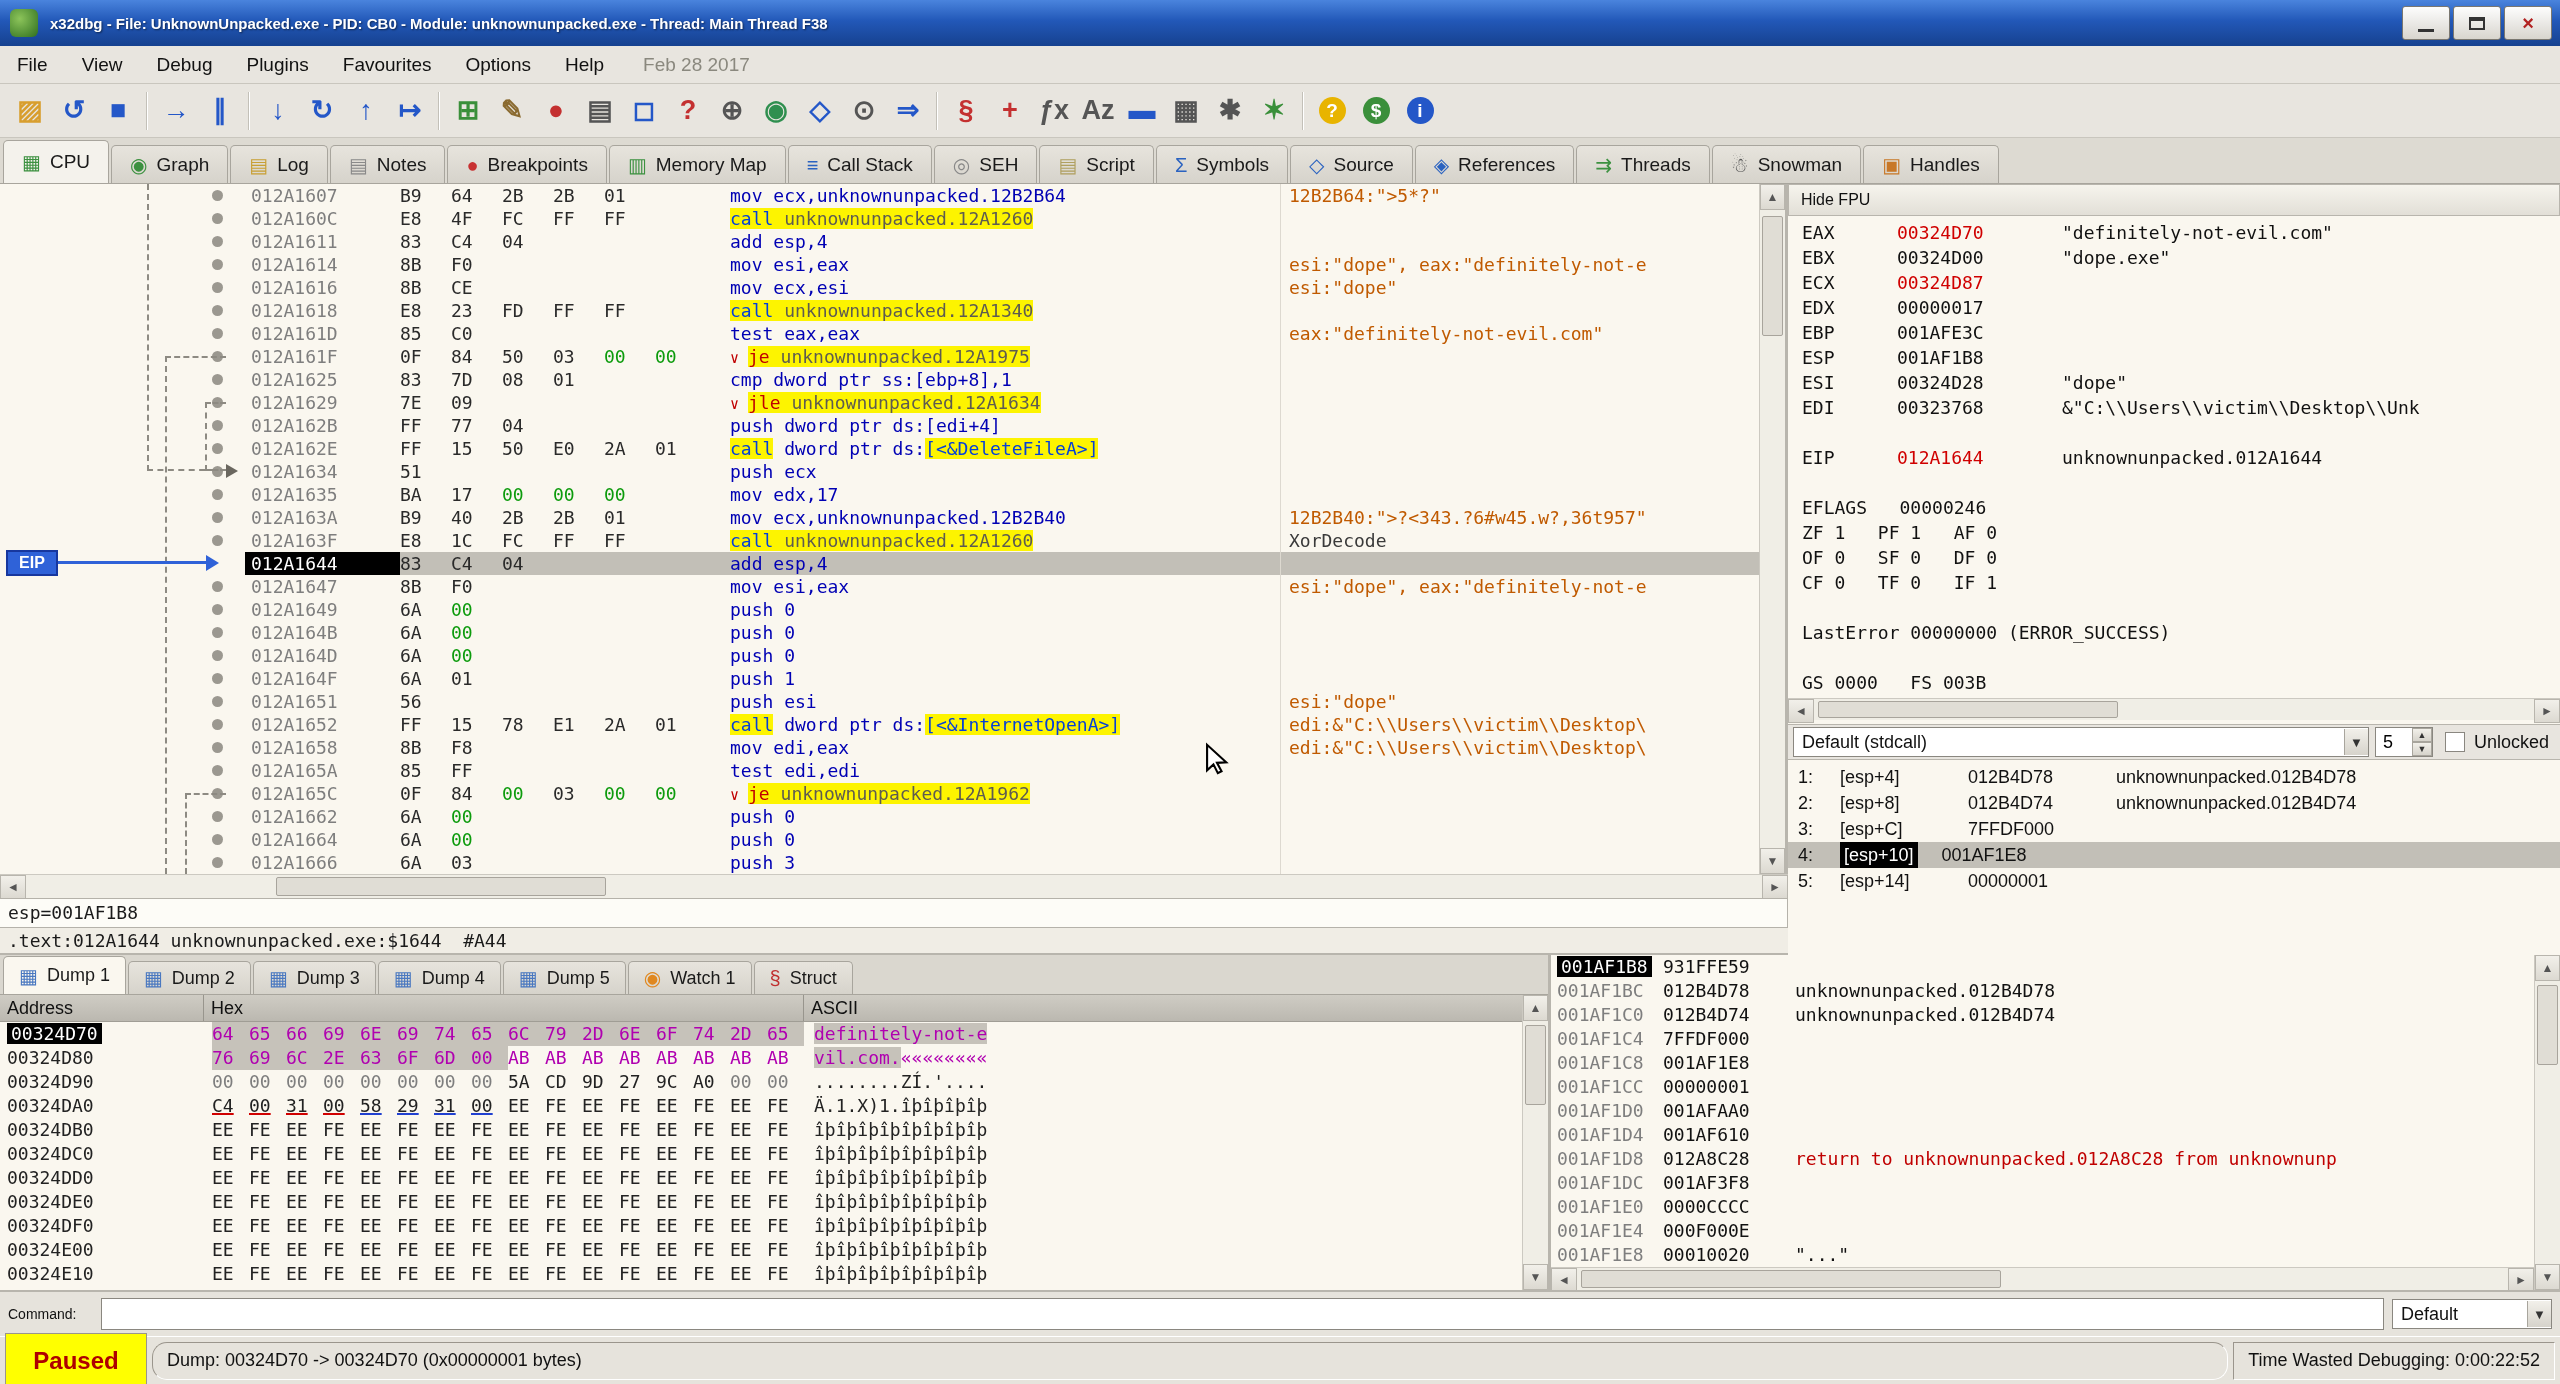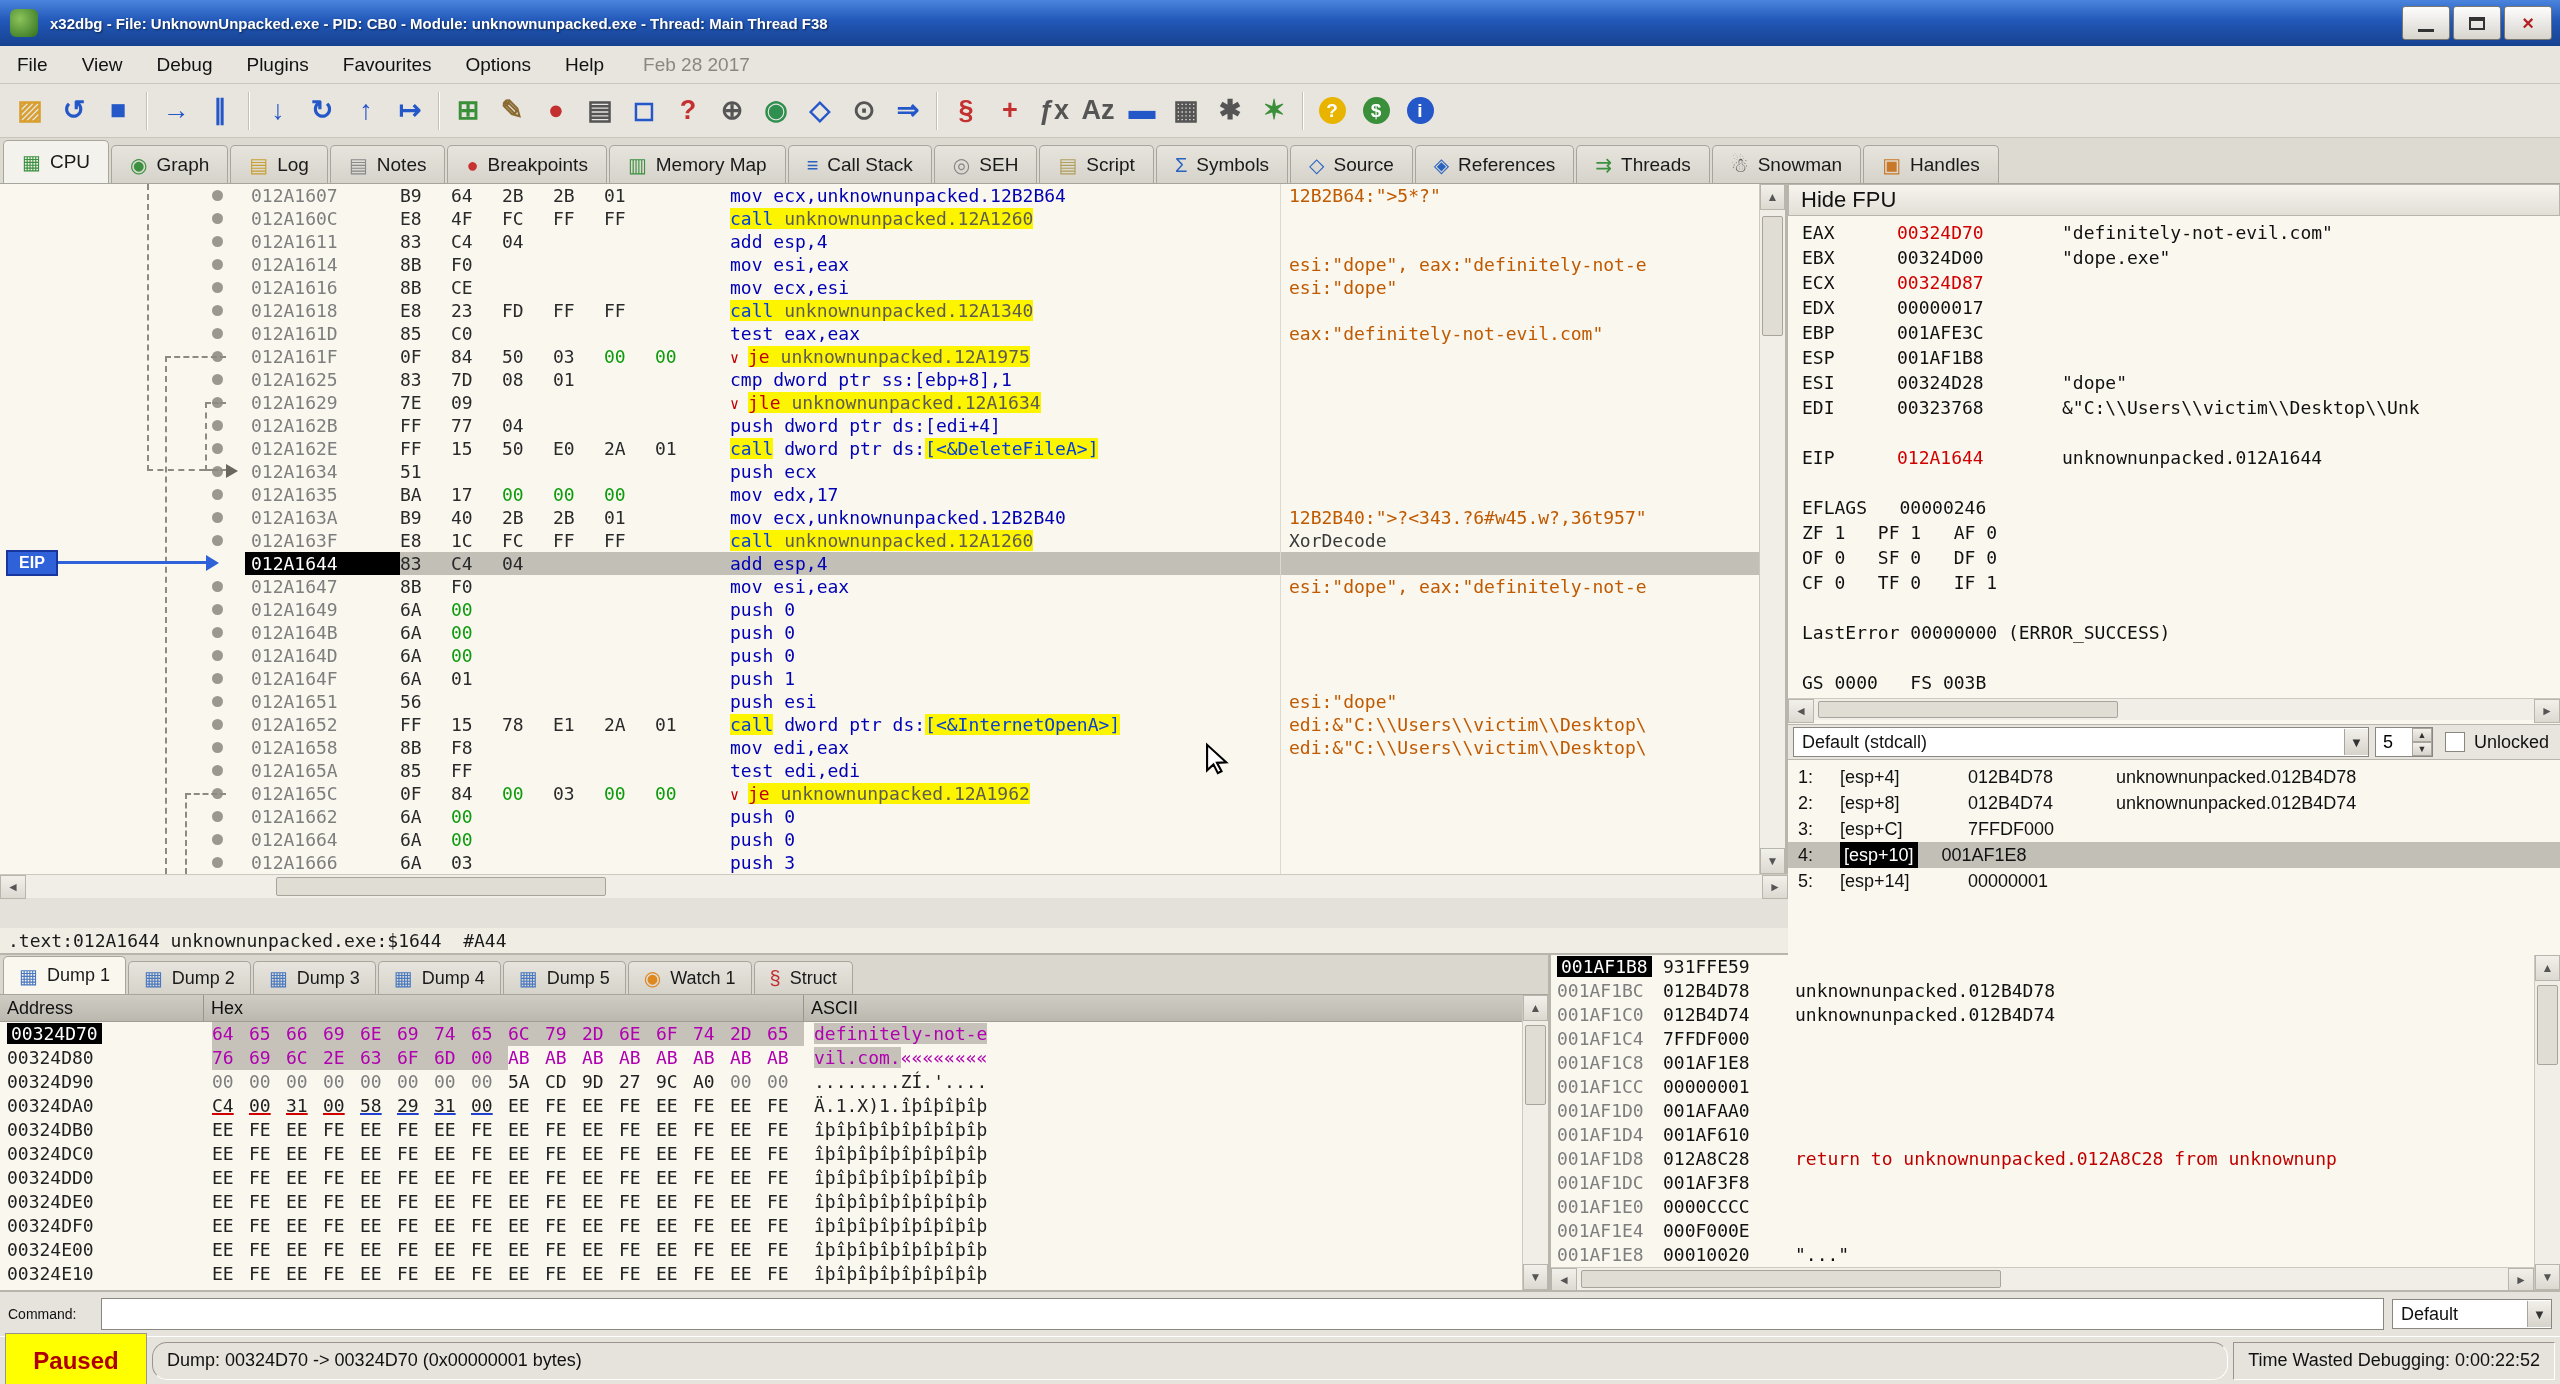--- a/index.html
+++ b/index.html
@@ -74,21 +74,21 @@
   .sb-thumb{position:absolute;left:2px;right:2px;background:#E0DDD5;border:1px solid #A8A49C;border-radius:2px;}
   .sb-thumb.h{top:2px;bottom:2px;left:auto;right:auto;}
   #disasm-hsb{position:absolute;left:0;top:874px;width:1788px;height:24px;}
 
   
   #esp-line{position:absolute;left:0;top:898px;width:1788px;height:30px;background:#FDFCF7;border:1px solid #B5B2AA;border-left:none;padding:3px 8px;font-size:18px;color:#1a1a1a;}
   #status-line{position:absolute;left:0;top:928px;width:1788px;height:27px;background:#F0EDE5;border-bottom:2px solid #B8B5AD;padding:2px 8px;font-size:18px;color:#1a1a1a;}
 
   
   #reg-panel{position:absolute;left:1788px;top:184px;width:772px;height:771px;background:#FAF7EF;overflow:hidden;}
-  #hidefpu{position:absolute;left:0;top:0;right:0;height:32px;background:linear-gradient(#F6F4ED,#E2DFD7);border:1px solid #B8B5AD;display:flex;align-items:center;padding-left:12px;font-size:22px;color:#111;}
+  #hidefpu{position:absolute;left:0;top:0;right:0;height:32px;background:linear-gradient(#F6F4ED,#E2DFD7);border:1px solid #B8B5AD;display:flex;align-items:center;padding-left:12px;font-size:16px;color:#111;}
   #registers{position:absolute;left:0;top:36px;right:0;}
   .rrow{height:25px;line-height:25px;font-size:18px;padding-left:14px;color:#111;}
   .r-l{display:inline-block;width:95px;}
   .r-v{display:inline-block;width:165px;}
   .r-v.red{color:#D00000;}
   #reg-hsb{position:absolute;left:0;top:514px;width:100%;height:22px;}
   #callconv{position:absolute;left:0;top:540px;width:100%;height:36px;background:#E8E5DF;border-top:1px solid #B8B5AD;border-bottom:1px solid #B8B5AD;display:flex;align-items:center;padding:0 5px;gap:6px;}
   .combo{height:30px;background:#FFF;border:1px solid #8A8780;display:flex;align-items:center;justify-content:space-between;padding-left:8px;font-size:18px;color:#111;}
   #conv-combo{flex:1;}
   .combo-arrow{width:24px;height:26px;background:linear-gradient(#F2F0EA,#D6D3CB);border-left:1px solid #A8A59D;display:flex;align-items:center;justify-content:center;font-size:13px;color:#333;margin-left:8px;}
@@ -637,20 +637,21 @@
   </div>
 
   <div class="hsb" id="disasm-hsb">
     <div class="sb-btn">◄</div>
     <div class="sb-track">
         <div class="sb-thumb h" style="left:250px;width:330px"></div>
       </div>
     <div class="sb-btn">►</div>
   </div>
 
+  <div id="esp-line" class="mono">esp=001AF1B8</div>
   <div id="status-line" class="mono">.text:012A1644 unknownunpacked.exe:$1644  #A44</div>
 
   <div id="reg-panel">
     <div id="hidefpu">Hide FPU</div>
     <div id="registers">
         <div class="rrow mono"><span class="r-l">EAX</span><span class="r-v red">00324D70</span><span class="r-x">"definitely-not-evil.com"</span></div>
         <div class="rrow mono"><span class="r-l">EBX</span><span class="r-v">00324D00</span><span class="r-x">"dope.exe"</span></div>
         <div class="rrow mono"><span class="r-l">ECX</span><span class="r-v red">00324D87</span></div>
         <div class="rrow mono"><span class="r-l">EDX</span><span class="r-v">00000017</span></div>
         <div class="rrow mono"><span class="r-l">EBP</span><span class="r-v">001AFE3C</span></div>

